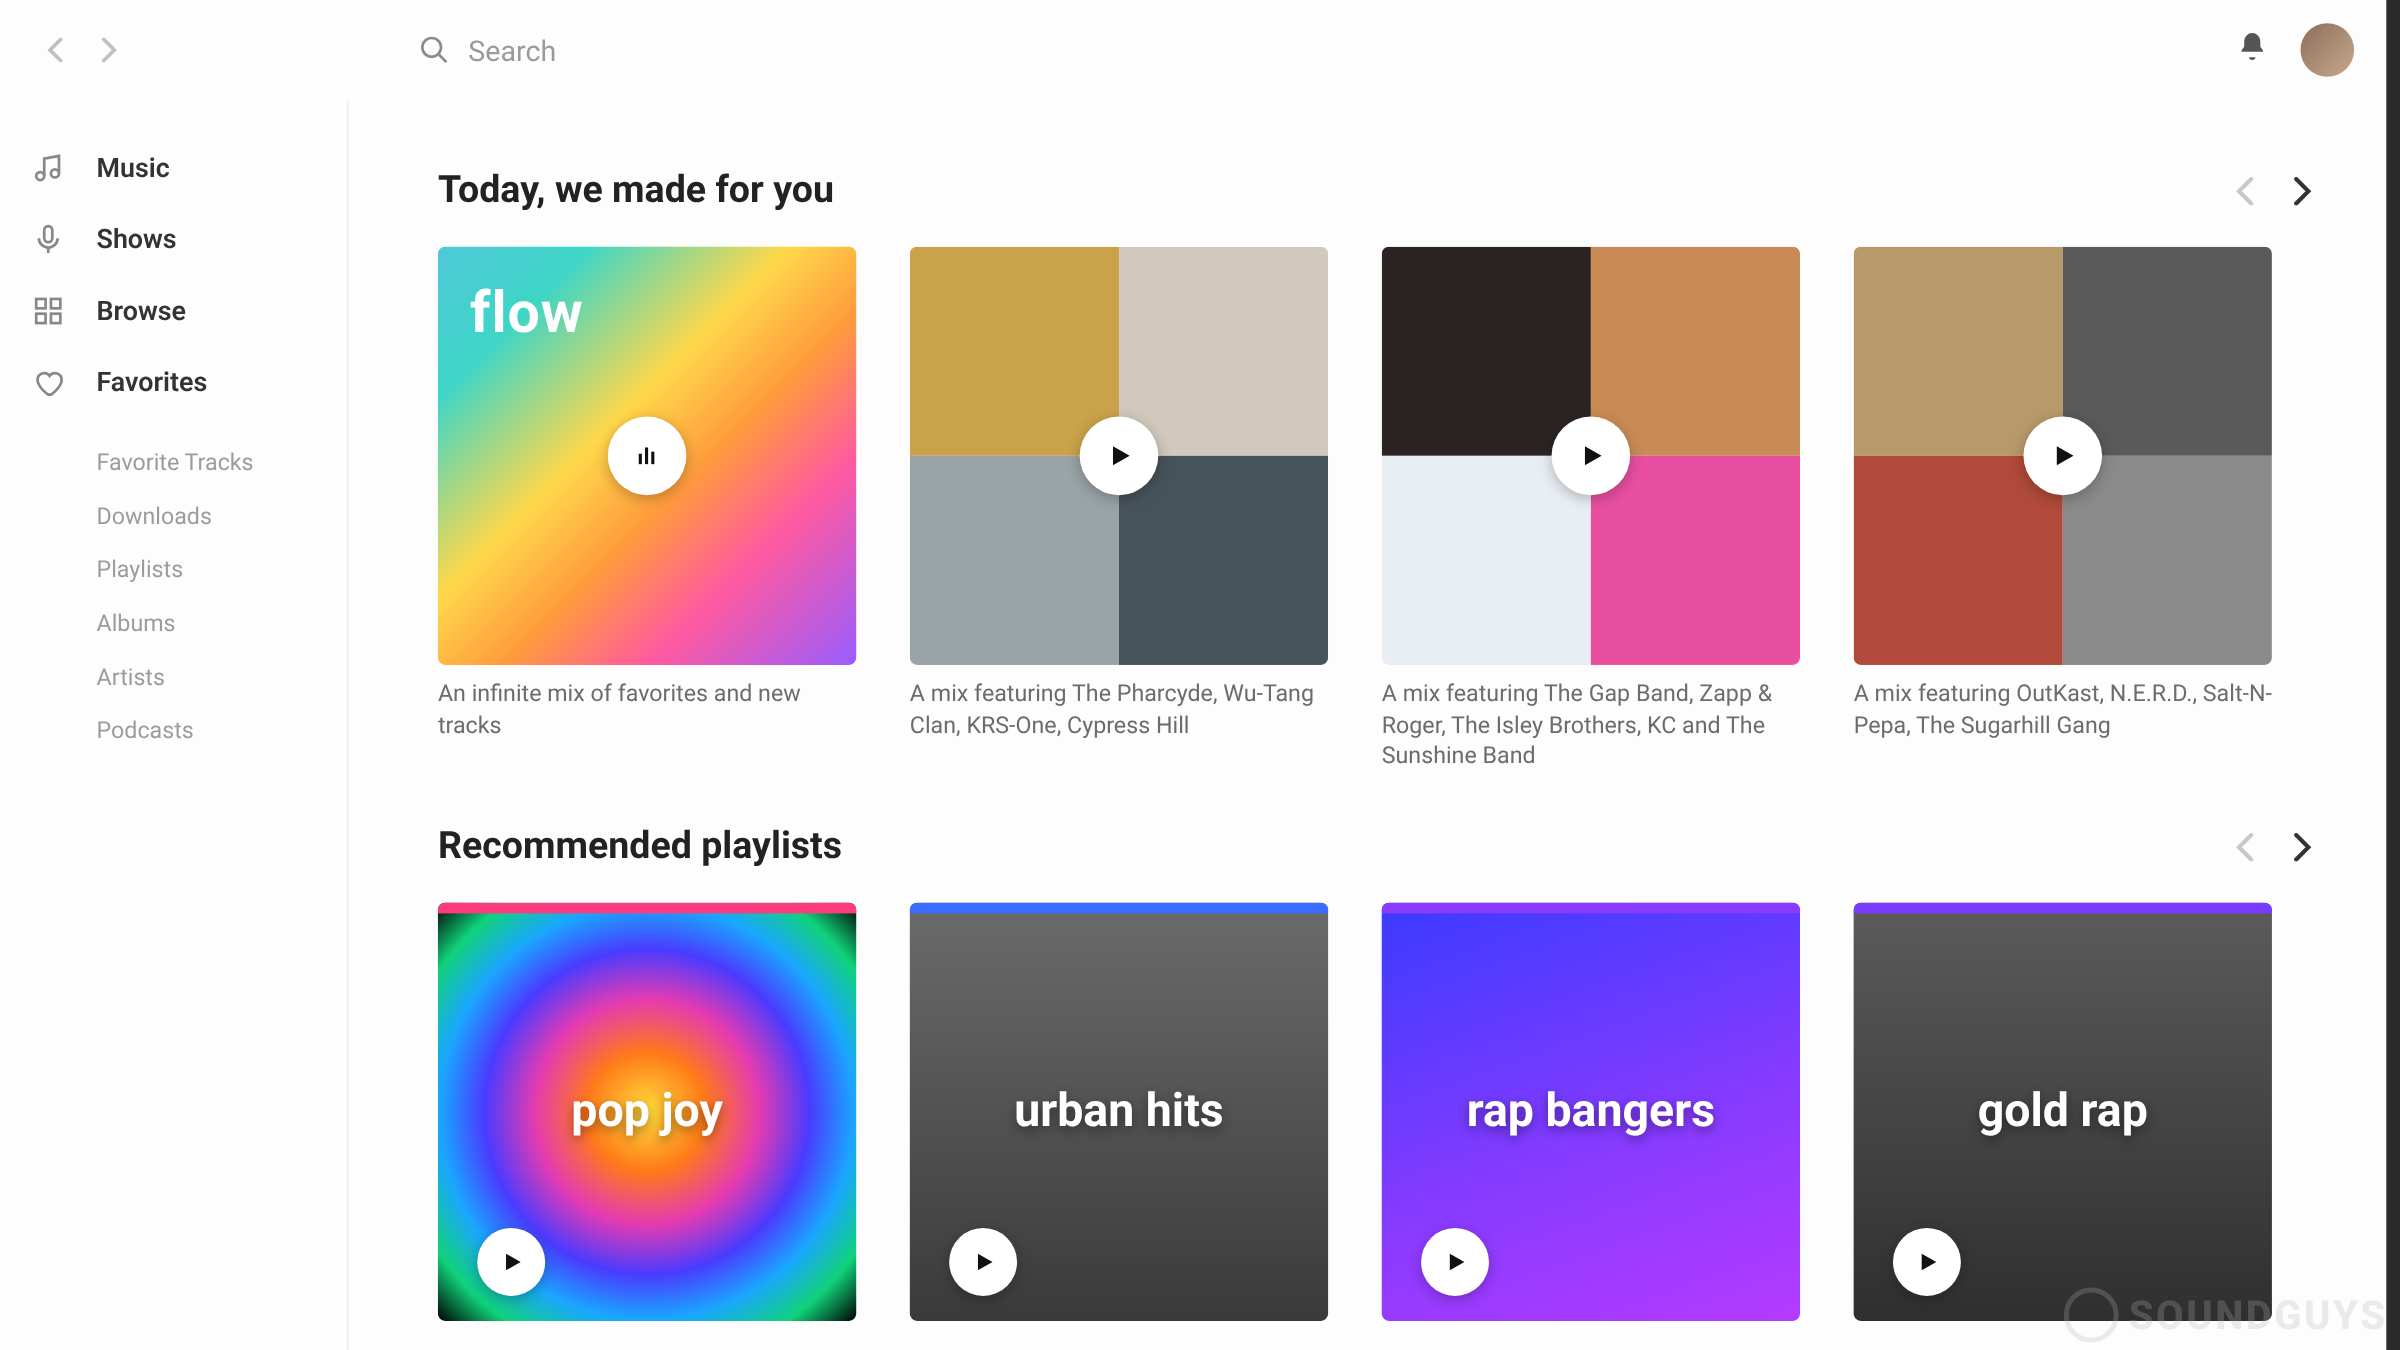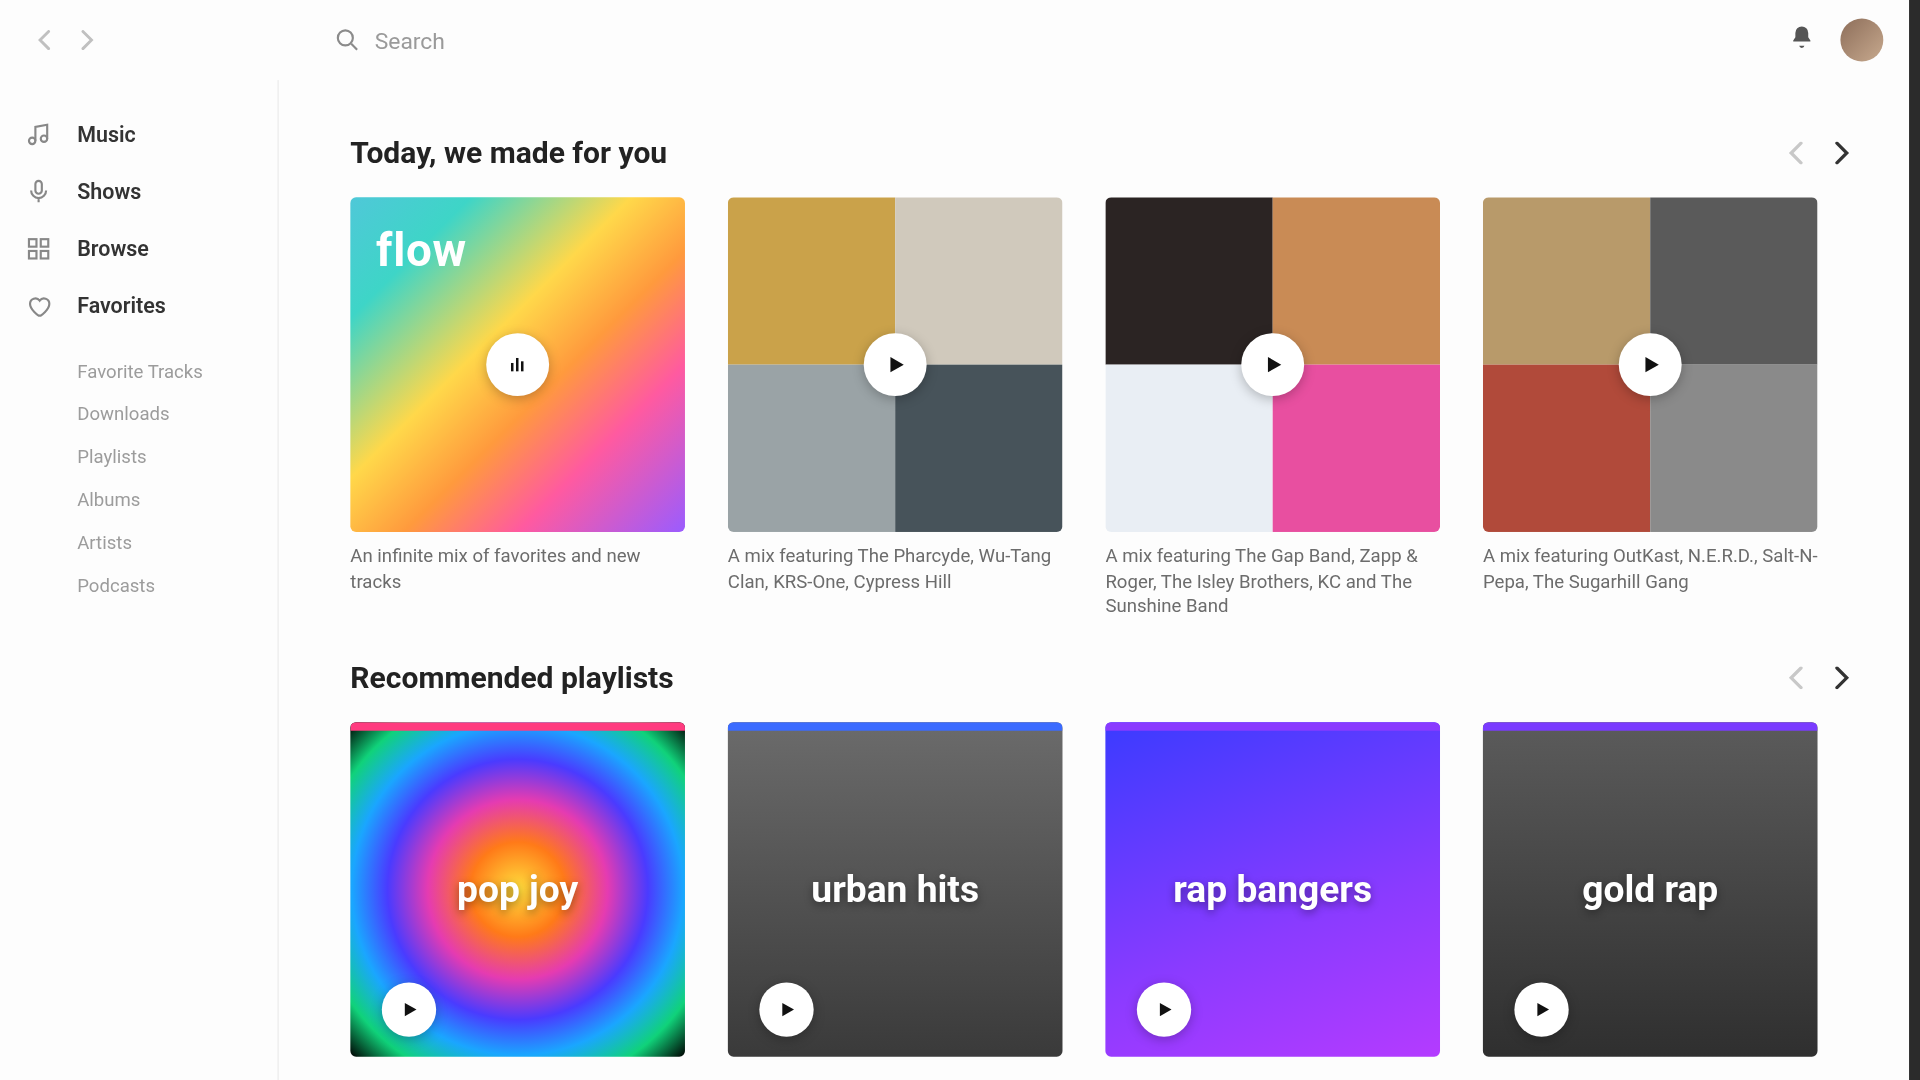--- a/index.html
+++ b/index.html
@@ -270,13 +270,17 @@
                 </div>
               </div>
             </div>
           </div>
     </div>
 
   </div>
 
 </div>
 
+<div class="watermark">
+  <div class="wm-icon"></div>
+  <span>SOUNDGUYS</span>
 </div>
+</div>
 
 </body></html>

